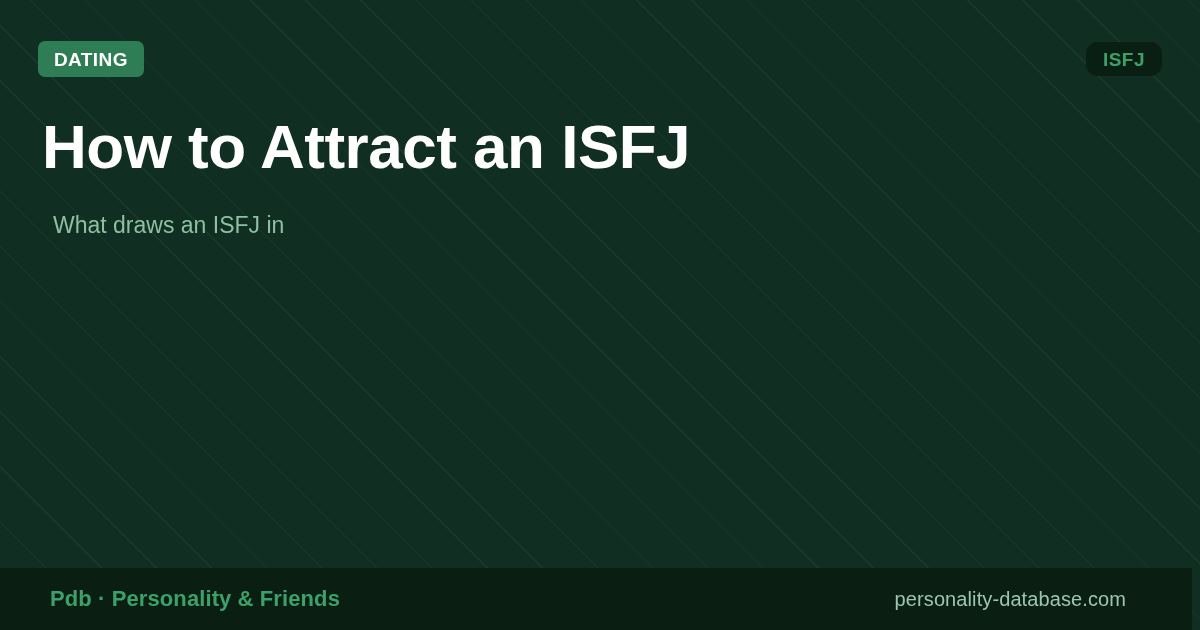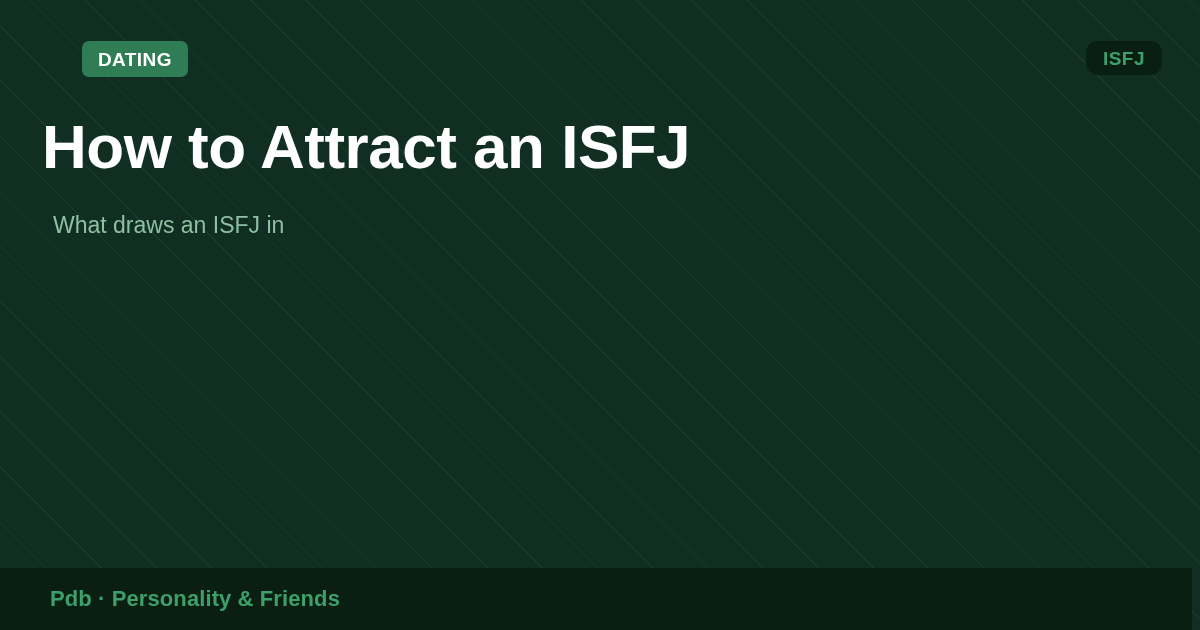--- a/index.html
+++ b/index.html
@@ -40,22 +40,22 @@
   
   .top-row {
     position: absolute;
     left: 0;
     right: 0;
     top: 41px;
     height: 36px;
     padding: 0 38px;
     box-sizing: border-box;
     display: flex;
+    align-items: center;
     justify-content: space-between;
-    margin-left: 44px;
   }
 
   .category-badge {
     display: inline-flex;
     align-items: center;
     justify-content: center;
     height: 36px;
     padding: 0 16px;
     border-radius: 7px;
     background: #2e7d55;
@@ -154,15 +154,16 @@
     <span class="type-badge">ISFJ</span>
   </div>
 
   <div class="headline-block">
     <h1 class="page-title">How to Attract an ISFJ</h1>
     <p class="page-subtitle">What draws an ISFJ in</p>
   </div>
 
   <div class="footer">
     <span class="footer-brand">Pdb · Personality &amp; Friends</span>
+    <span class="footer-domain">personality-database.com</span>
   </div>
 
 </div>
 
 </body></html>

